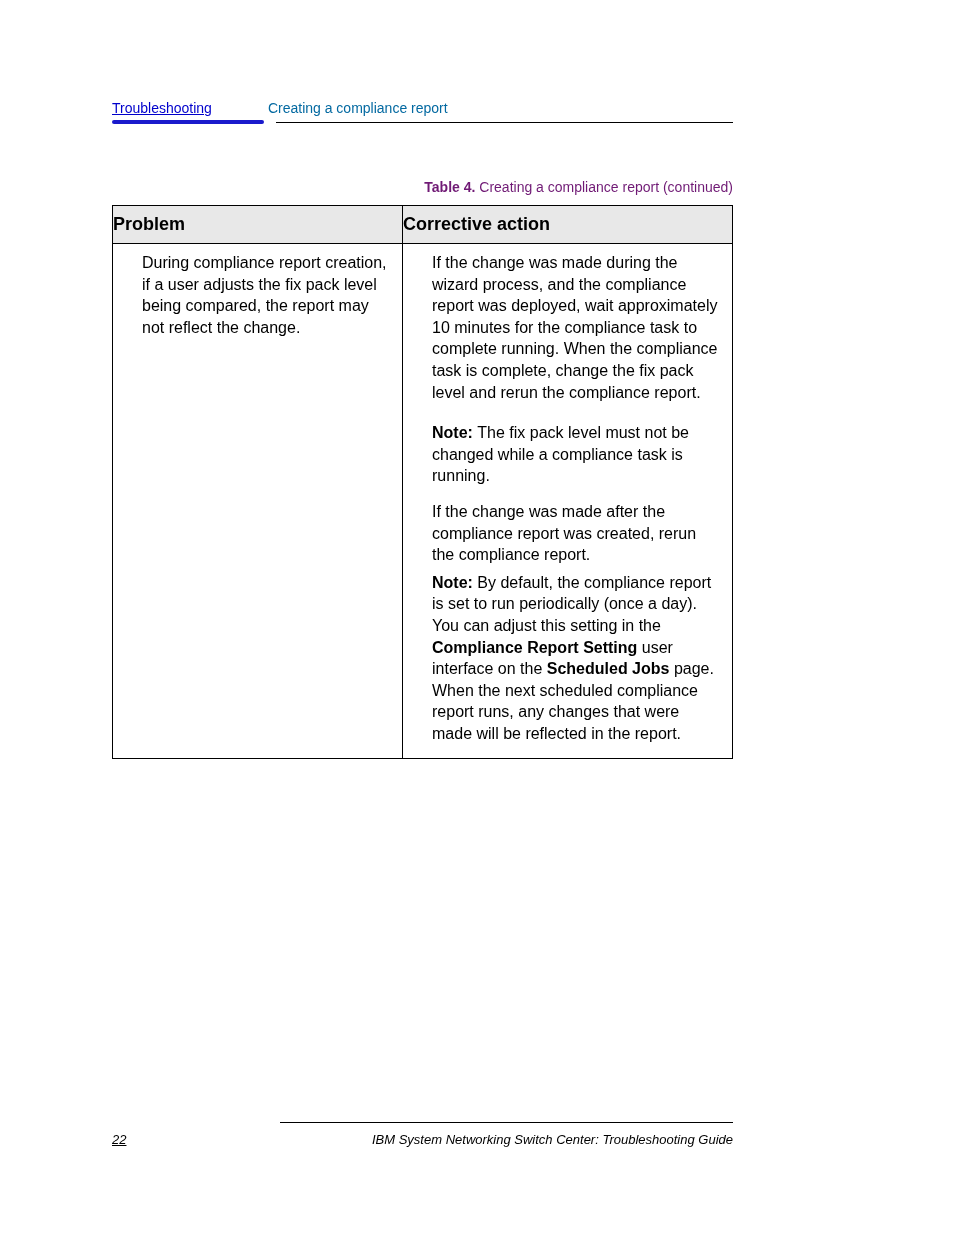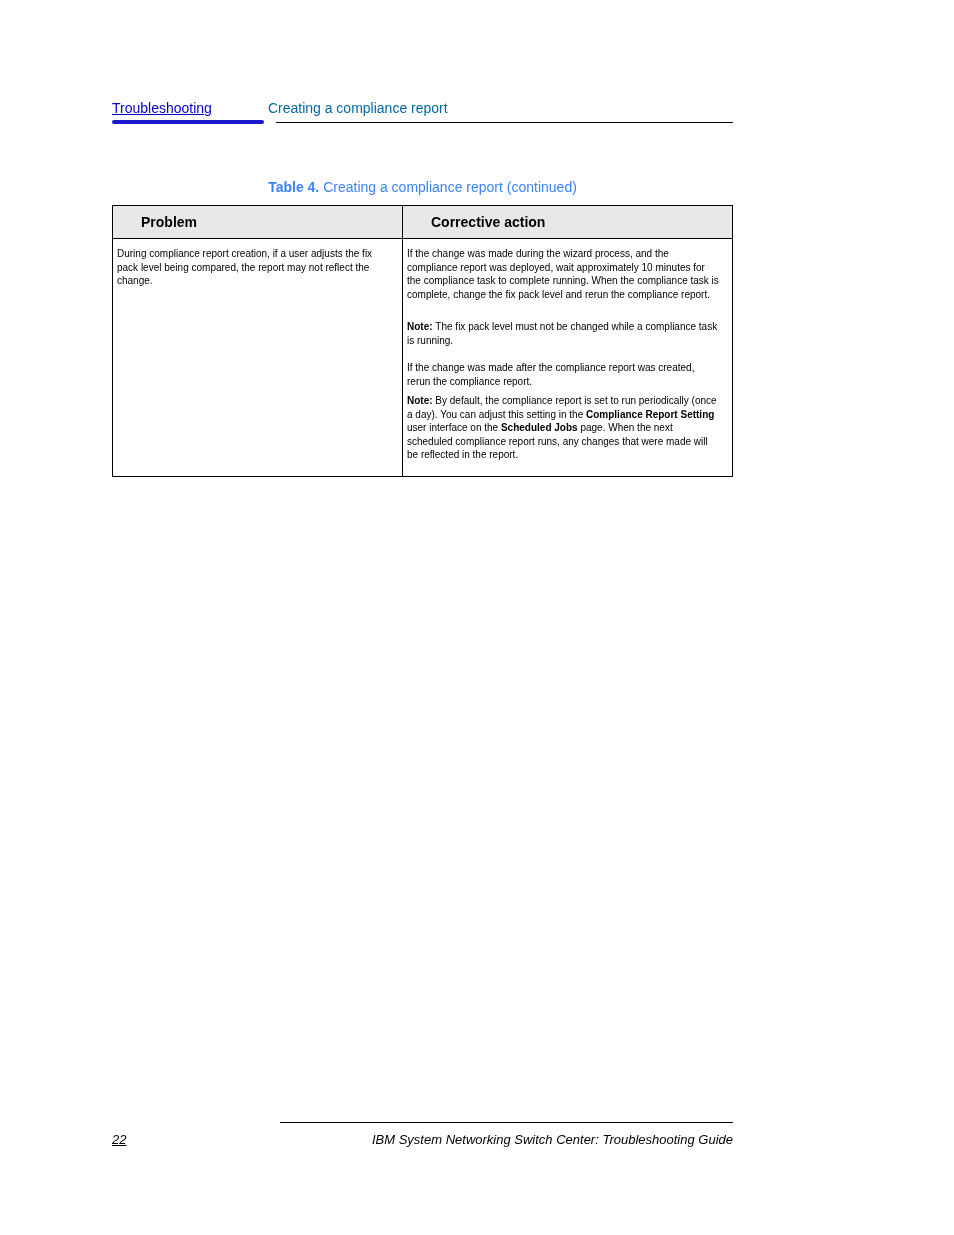--- a/index.html
+++ b/index.html
@@ -57,47 +57,47 @@
     width: 12px;
   }
   .black-line {
     height: 1px;
     background: #000;
     flex: 1;
   }
   .table-caption {
     margin-top: 55px;
     font-size: 14px;
-    text-align: center;
-    color: #3b82f6;
+    text-align: right;
+    color: #701a75;
     font-weight: 400;
   }
 
   table.data {
     border-collapse: collapse;
     width: 100%;
     margin-top: 10px;
     font-size: 14px;
     table-layout: fixed;
   }
   table.data col.c1 { width: 290px; }
   table.data th, table.data td {
     border: 1px solid #000;
     vertical-align: top;
     text-align: left;
   }
   table.data th {
     background: #e8e8e8;
     font-weight: 700;
-    padding: 8px 28px;
-    font-size: 14px;
+    padding: 8px 0;
+    font-size: 18px;
   }
   table.data td {
-    padding: 8px 12px 14px 4px;
-    font-size: 10px;
+    padding: 8px 12px 14px 29px;
+    font-size: 16px;
     line-height: 1.35;
   }
   .action-block + .action-block { margin-top: 14px; }
   .action-note-1 { margin-top: 19px; }
   .action-note-2 { margin-top: 6px; }
   .italic { }
   .bold { font-weight: 700; }
 
   .footer-rule {
     position: absolute;

